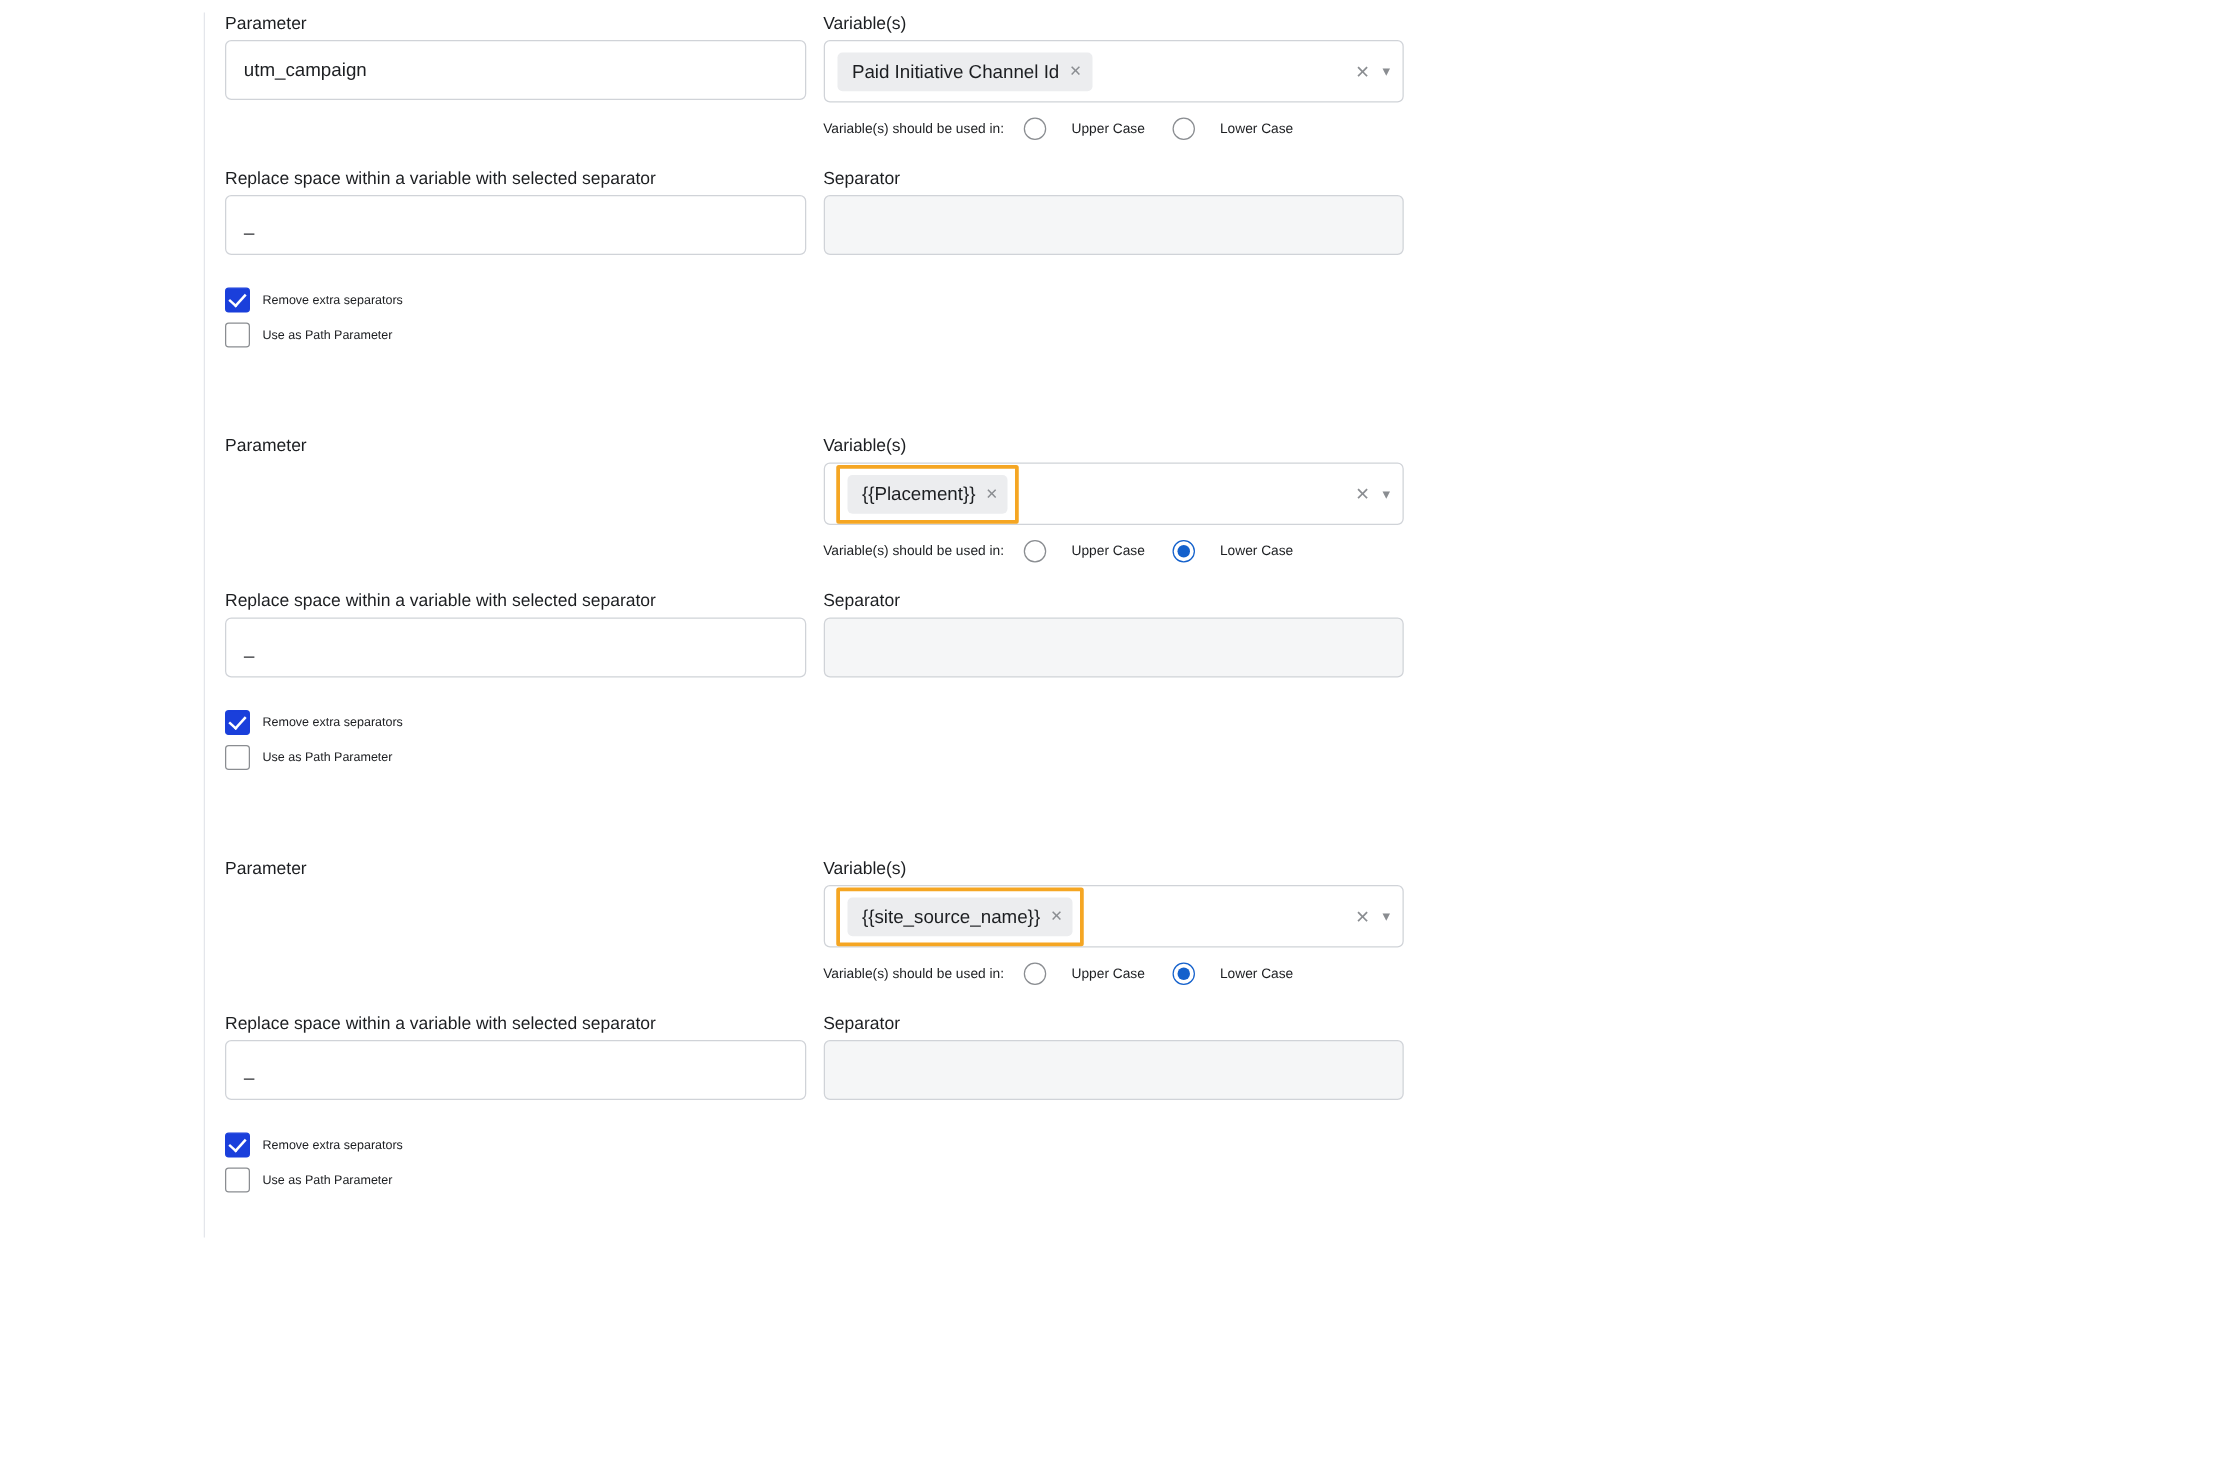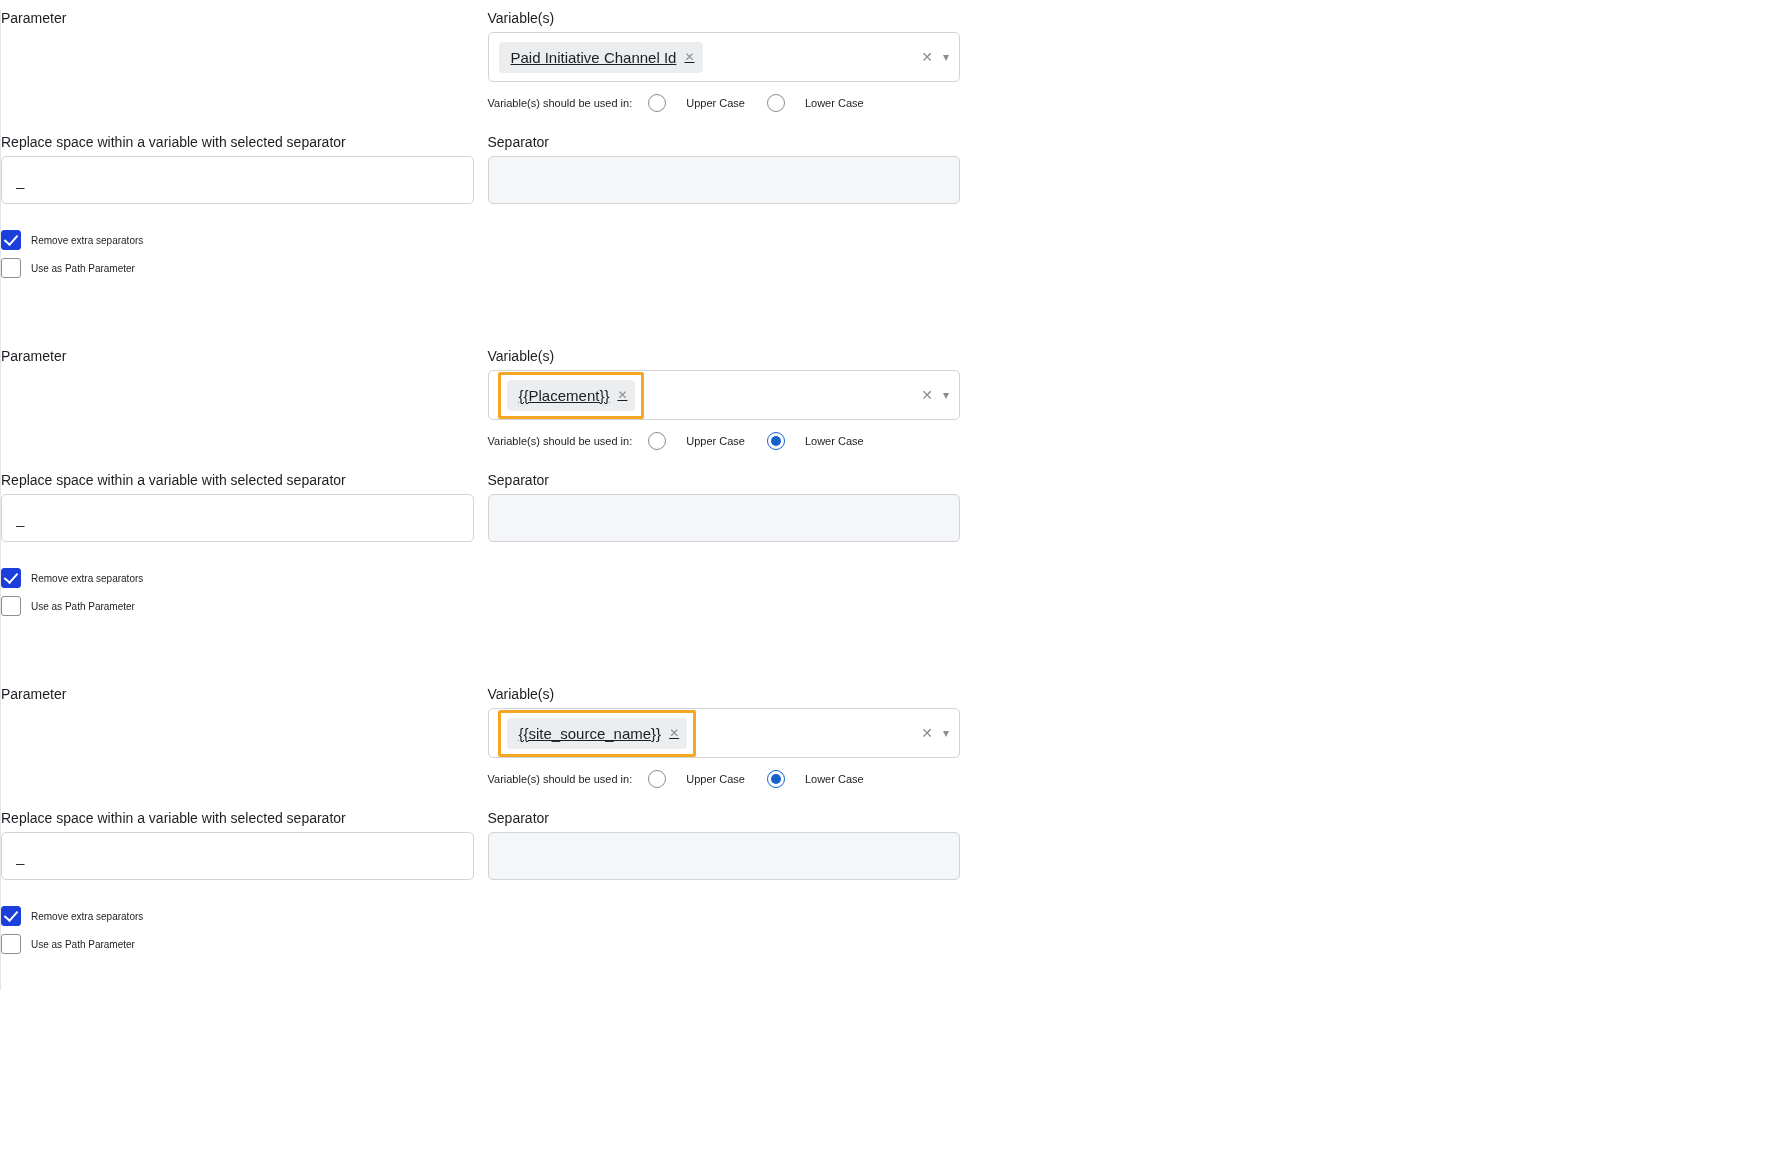--- a/index.html
+++ b/index.html
@@ -5,21 +5,23 @@
   * { box-sizing: border-box; margin: 0; padding: 0; }
   body {
     font-family: -apple-system, BlinkMacSystemFont, "Segoe UI", Helvetica, Arial, sans-serif;
     font-size: 15px;
     color: #1c1e21;
     background: #fff;
     padding: 10px 0 30px 0;
   }
   .container {
     width: 960px;
+    margin-left: 163px;
     border-left: 1px solid #e4e6eb;
+    padding-left: 16px;
   }
   .section {
     padding-bottom: 28px;
     margin-bottom: 34px;
   }
   .row {
     display: flex;
     gap: 14px;
     margin-bottom: 8px;
   }
@@ -70,21 +72,20 @@
   }
   .tag {
     background: #ecedef;
     border-radius: 4px;
     padding: 7px 8px 7px 12px;
     font-size: 15px;
     color: #1c1e21;
     display: inline-flex;
     align-items: center;
     gap: 8px;
-    text-decoration: underline;
   }
   .tag .x {
     color: #8a8d91;
     font-size: 12px;
     cursor: pointer;
   }
   .select-icons {
     position: absolute;
     right: 10px;
     top: 50%;
@@ -166,21 +167,21 @@
   .variable-col {
     position: relative;
   }
 </style>
 </head>
 <body>
 
 <div class="container" id="root">
     <div class="section">
       <div class="row">
-        <div class="col"><div class="label">Parameter</div></div>
+        <div class="col"><div class="label">Parameter</div><input class="input" value="utm_campaign" style=""></div>
         <div class="col variable-col">
           <div class="label">Variable(s)</div>
           <div class="select-wrap">
             <span class="tag">
               <span>Paid Initiative Channel Id</span>
               <span class="x">✕</span>
             </span>
             <span class="select-icons">
               <span class="x">✕</span>
               <span class="chev">▾</span>

